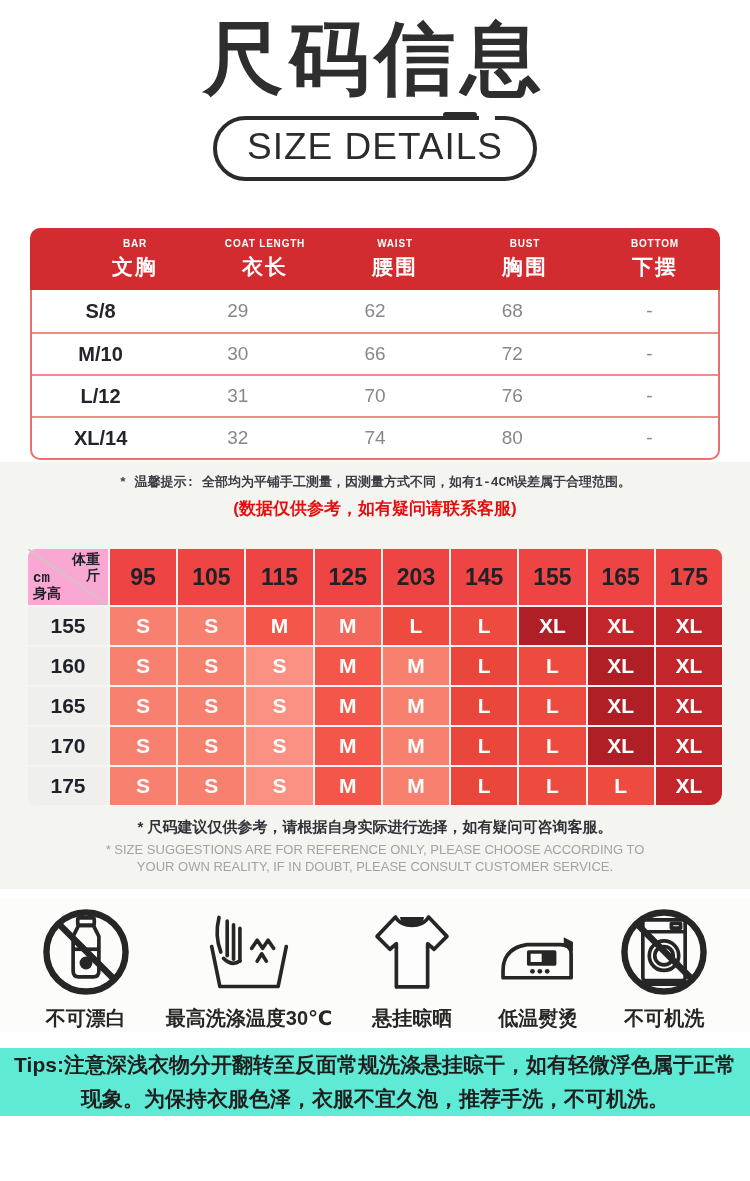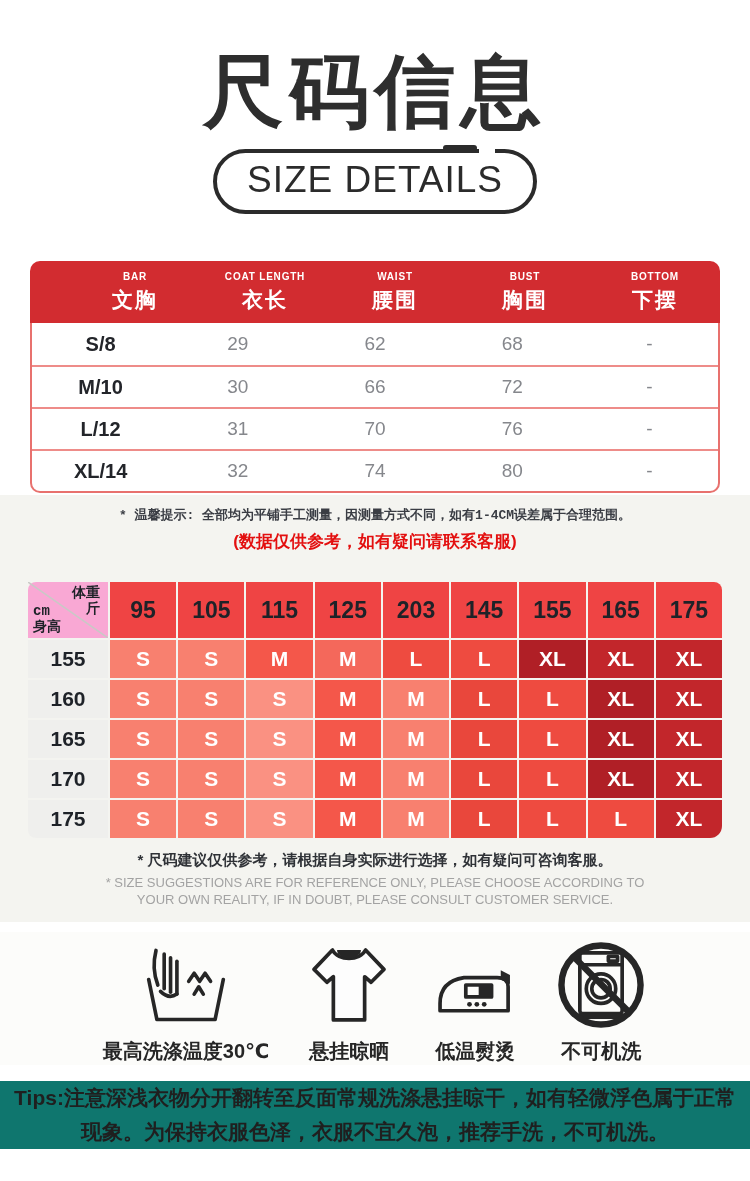--- a/index.html
+++ b/index.html
@@ -4,21 +4,21 @@
 <style>
   * { margin:0; padding:0; box-sizing:border-box; }
   html,body { width:750px; }
   body {
     width:750px; height:1181px; overflow:hidden;
     background:#ffffff;
     font-family:"Liberation Sans","DejaVu Sans",sans-serif;
     color:#2b2b2b;
   }
   
-  .title-wrap { padding-top:45px; text-align:center; }
+  .title-wrap { padding-top:12px; text-align:center; }
   .title-cn {
     font-size:80px; font-weight:900; letter-spacing:6px;
     color:#2e2e2e; line-height:1.18;
   }
   .stadium {
     position:relative; display:inline-block; margin-top:10px;
     border:4px solid #2b2b2b; border-radius:34px;
     padding:6px 30px 9px 30px;
   }
   .stadium-text { font-size:37px; letter-spacing:1px; color:#2b2b2b; font-weight:500; }
@@ -76,21 +76,21 @@
   
   .care-row {
     display:flex; justify-content:center; align-items:flex-end;
     gap:34px; margin-top:10px; background:#FCFCFA; padding-top:6px;
   }
   .care-item { display:flex; flex-direction:column; align-items:center; }
   .care-icon { height:94px; display:flex; align-items:center; justify-content:center; }
   .care-label { margin-top:6px; font-size:20px; font-weight:700; color:#262626; white-space:nowrap; }
   
   .tips { margin-top:16px; text-align:center; font-size:21px; font-weight:700;
-          color:#1f1f1f; line-height:34px; background:#0f766e; }
+          color:#1f1f1f; line-height:34px; background:#5eead4; }
 </style>
 </head>
 <body>
 
 <div class="title-wrap">
   <div class="title-cn">尺码信息</div>
   <div>
     <div class="stadium">
       <span class="stadium-gap"></span>
       <span class="stadium-dash"></span>
@@ -236,20 +236,37 @@
   <div class="mnote-cn">* 尺码建议仅供参考，请根据自身实际进行选择，如有疑问可咨询客服。</div>
   <div class="mnote-en">
     <div>* SIZE SUGGESTIONS ARE FOR REFERENCE ONLY, PLEASE CHOOSE ACCORDING TO</div>
     <div>YOUR OWN REALITY, IF IN DOUBT, PLEASE CONSULT CUSTOMER SERVICE.</div>
   </div>
 </div>
 
 <div class="care-row" id="care-row">
     <div class="care-item">
       <span class="care-icon">
+        <svg viewBox="0 0 100 100" width="92" height="92">
+          <g fill="none" stroke="#262626" stroke-width="4" stroke-linejoin="round">
+            <rect x="41" y="13" width="18" height="8" rx="2"></rect>
+            <path d="M42,21 L58,21 L64,33 L64,71 Q64,77 58,77 L42,77 Q36,77 36,71 L36,33 Z"></path>
+            <line x1="36" y1="47" x2="64" y2="47"></line>
+          </g>
+          <circle cx="50" cy="62" r="7" fill="#262626"></circle>
+          <g fill="none" stroke="#262626" stroke-width="7">
+            <circle cx="50" cy="50" r="43"></circle>
+            <line x1="20" y1="19" x2="81" y2="80"></line>
+          </g>
+        </svg>
+      </span>
+      <div class="care-label">不可漂白</div>
+    </div>
+    <div class="care-item">
+      <span class="care-icon">
         <svg viewBox="0 0 110 100" width="100" height="92">
           <g fill="none" stroke="#262626" stroke-width="4" stroke-linecap="round" stroke-linejoin="round">
             <path d="M14,44 L23,88 L87,88 L96,44"></path>
             <path d="M58,46 l6,-9 6,9 6,-9 6,9"></path>
             <path d="M64,60 l5,-8 5,8"></path>
             <path d="M22,12 Q17,32 24,50"></path>
             <path d="M31,16 L31,54"></path>
             <path d="M38,20 L38,58"></path>
             <path d="M45,24 L45,60"></path>
             <path d="M45,60 Q36,66 27,57"></path>

